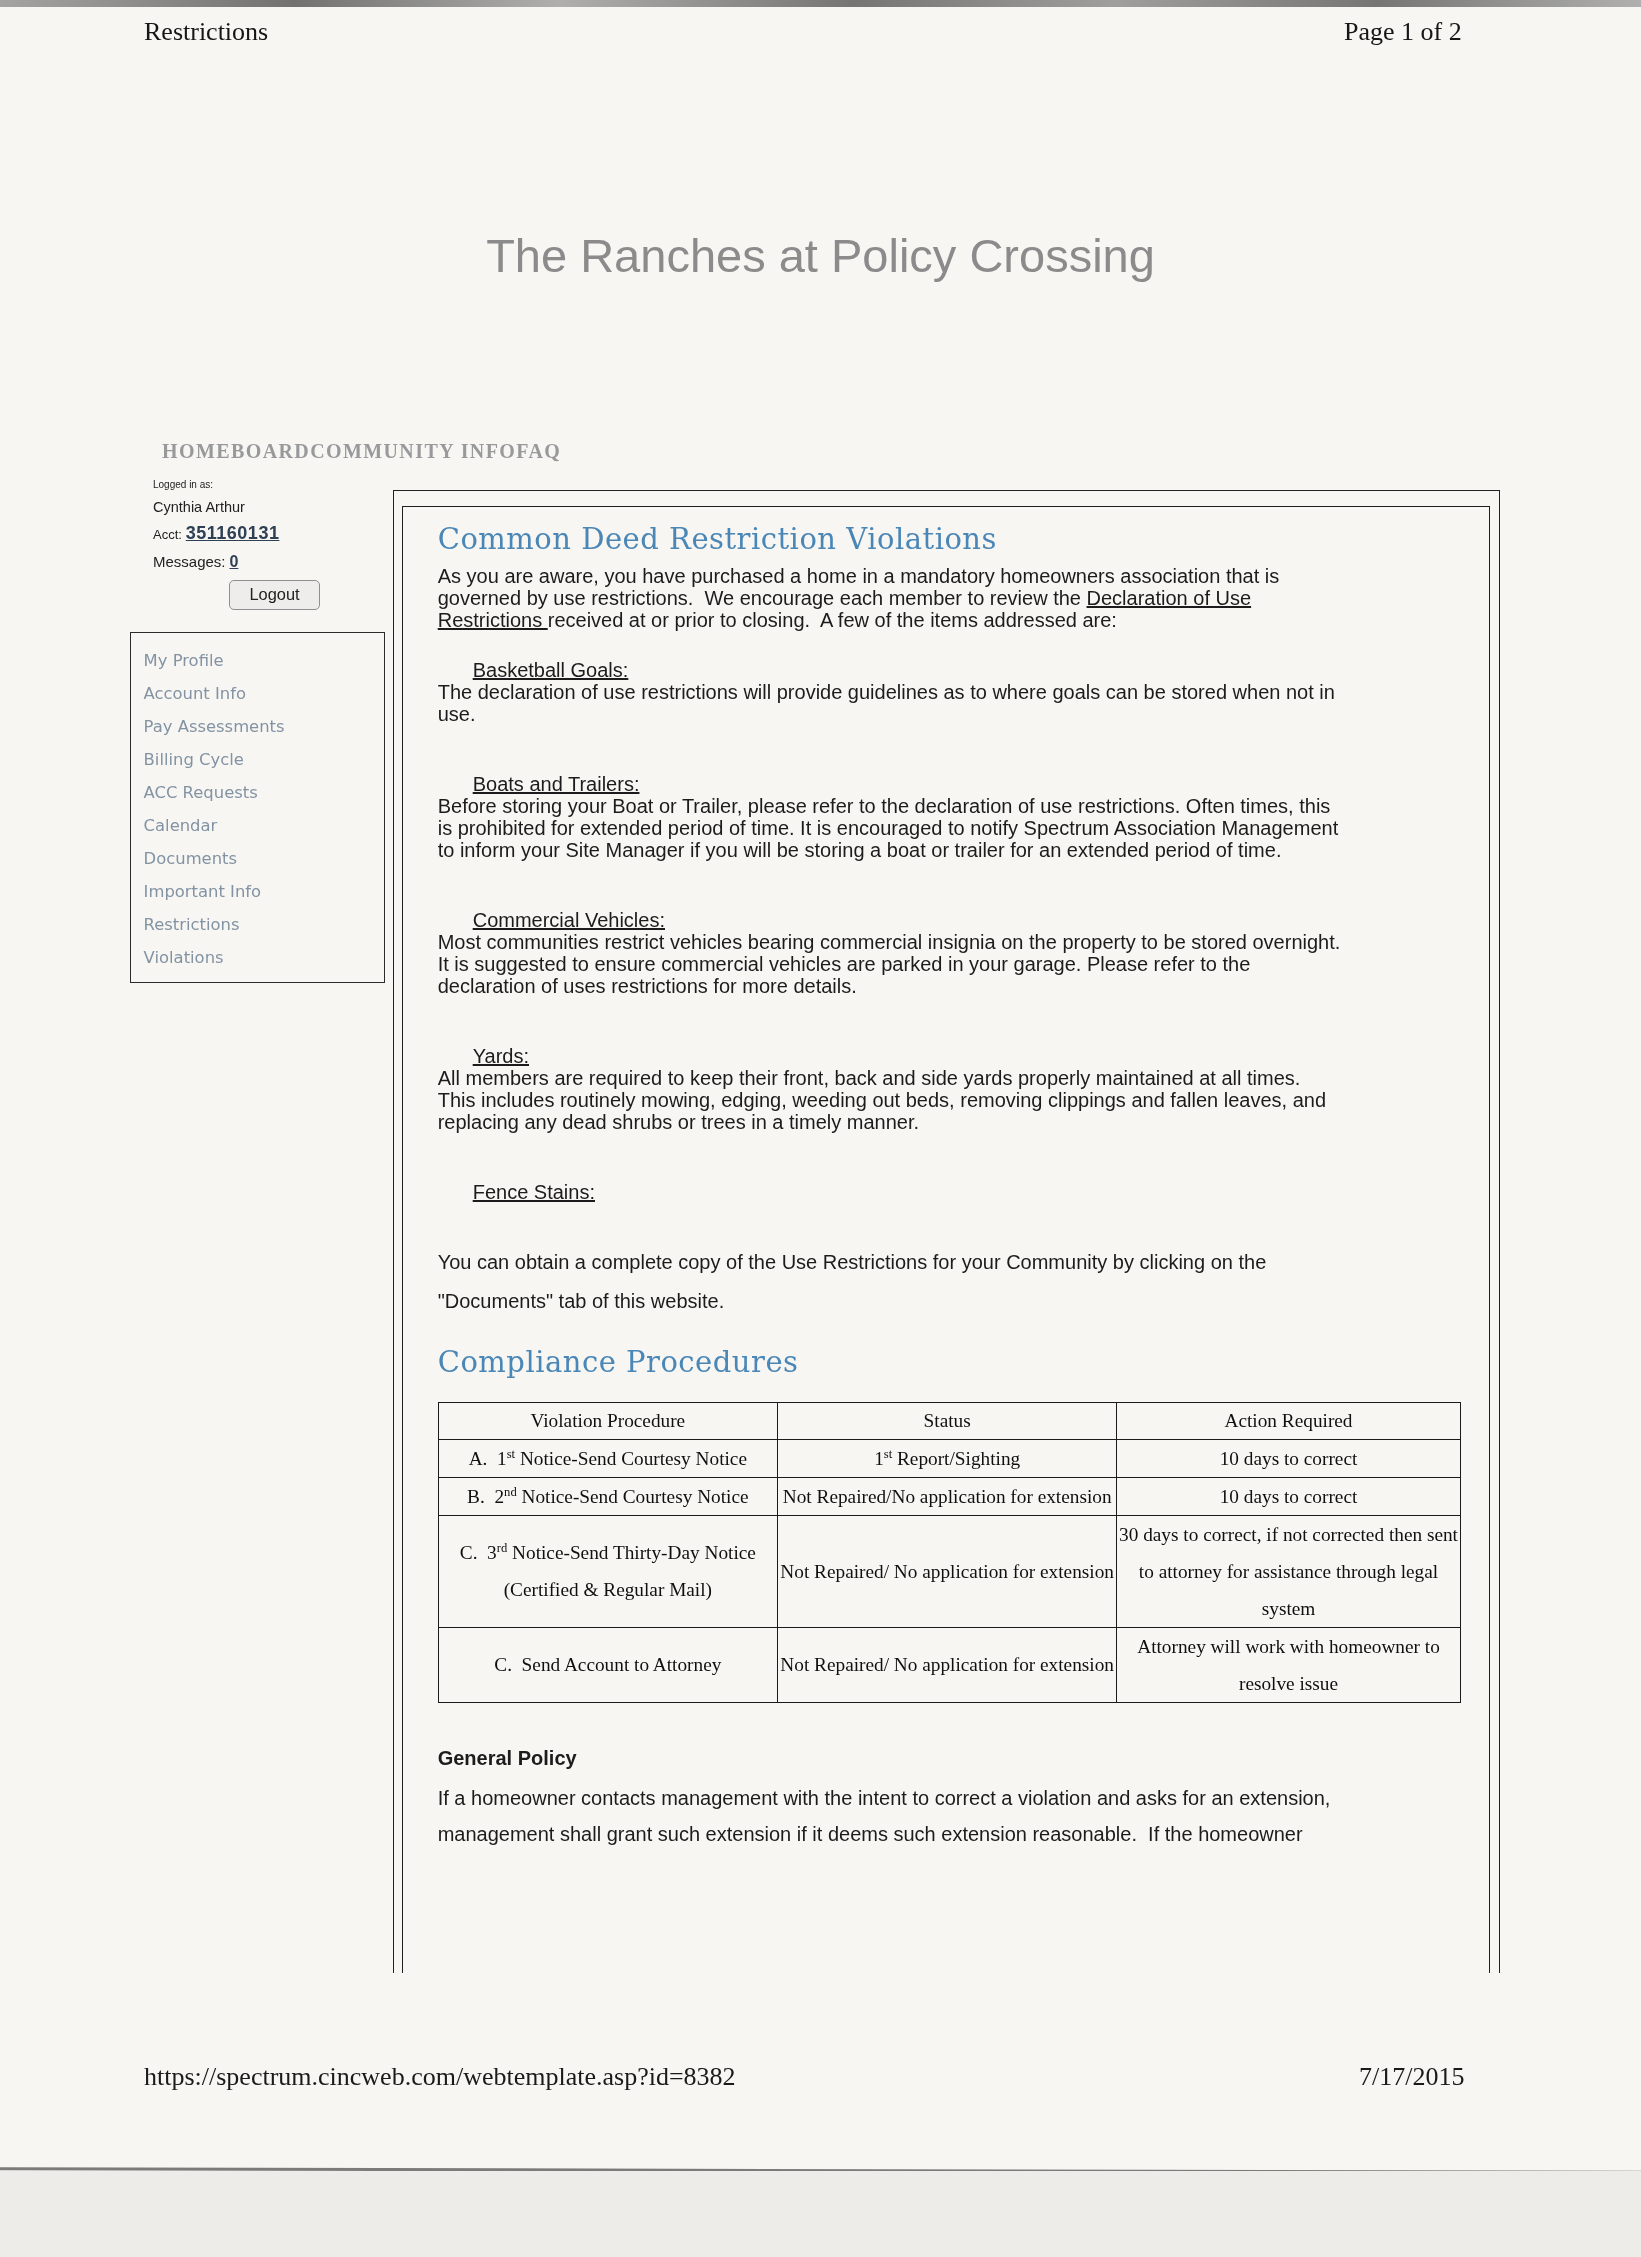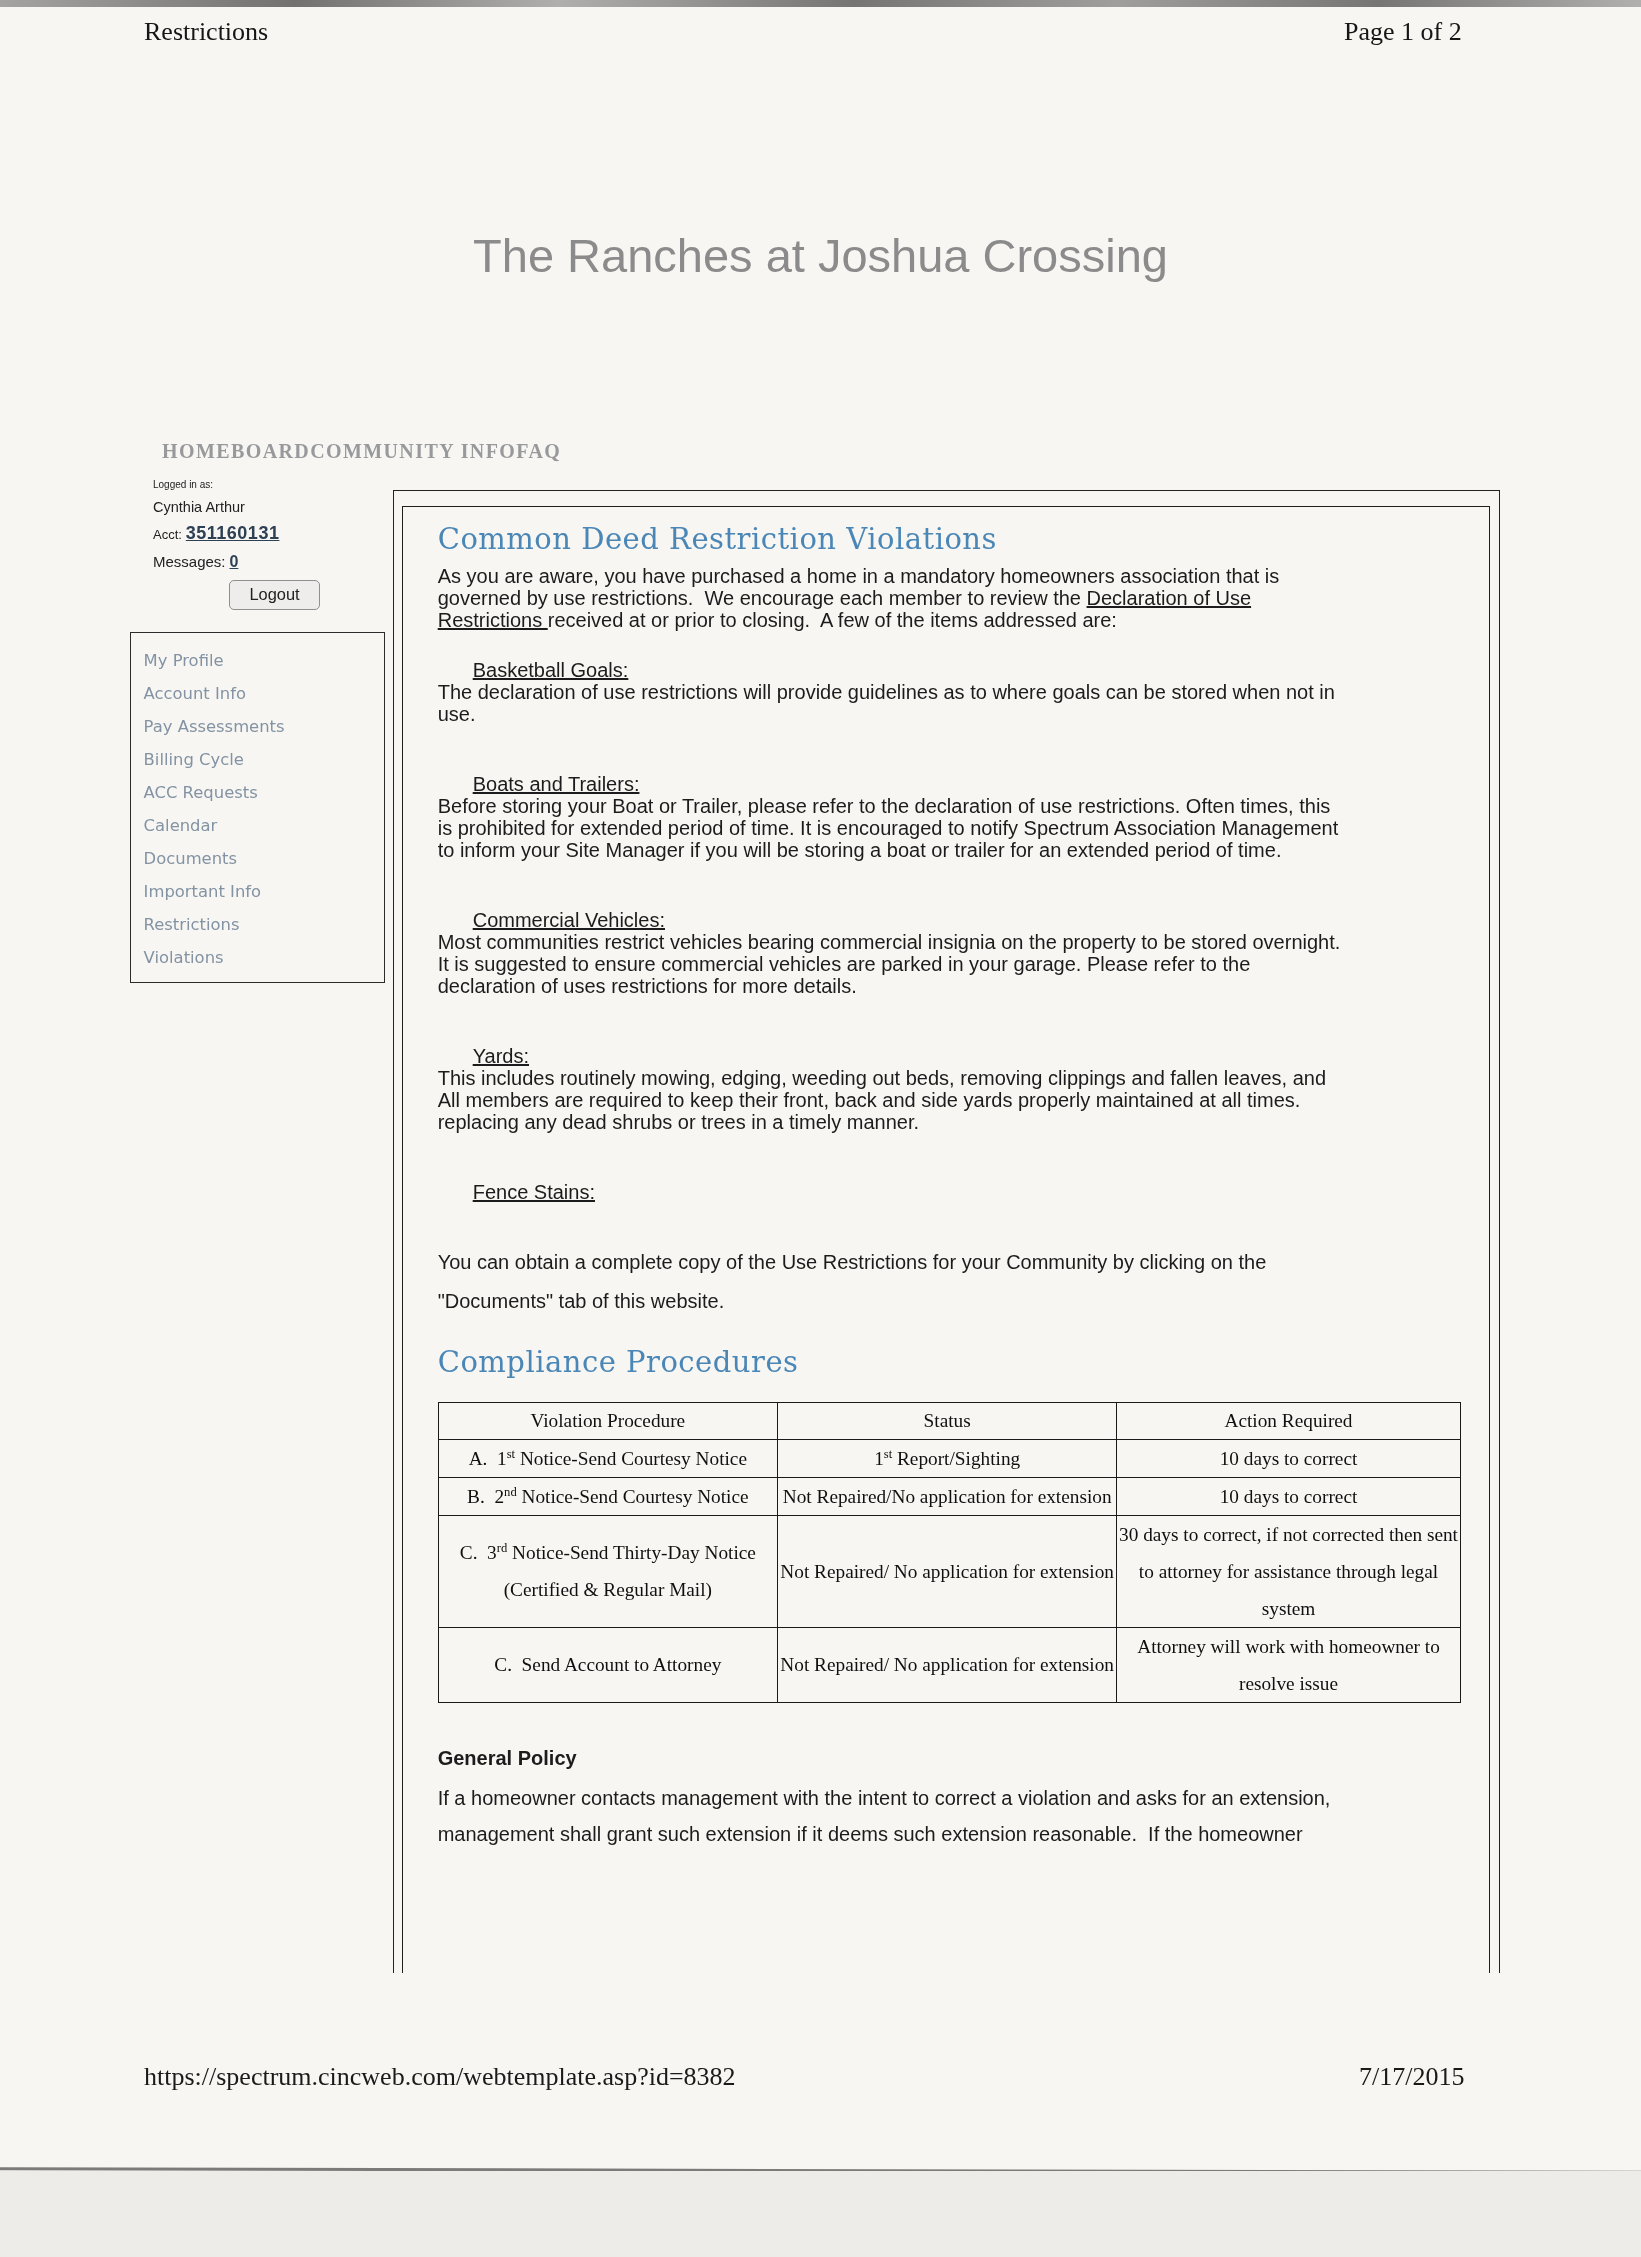--- a/index.html
+++ b/index.html
@@ -93,21 +93,21 @@
 </style>
 </head>
 <body>
 
 <div class="page">
   <div class="scan-strip-top"></div>
 
   <div class="print-header-left">Restrictions</div>
   <div class="print-header-right">Page 1 of 2</div>
 
-  <div class="site-title">The Ranches at Joshua Crossing</div>
+  <div class="site-title">The Ranches at Policy Crossing</div>
 
   <div class="nav">
     <span class="nav-item">HOME</span>
     <span class="nav-item">BOARD</span>
     <span class="nav-item">COMMUNITY INFO</span>
     <span class="nav-item">FAQ</span>
   </div>
 
   <div class="user-info">
     <div class="row logged-label">Logged in as:</div>
@@ -169,22 +169,22 @@
         <div>
             <div class="line">Most communities restrict vehicles bearing commercial insignia on the property to be stored overnight.</div>
             <div class="line">It is suggested to ensure commercial vehicles are parked in your garage. Please refer to the</div>
             <div class="line">declaration of uses restrictions for more details.</div>
           </div>
       </div>
 
       <div class="section">
         <div class="sec-title">Yards:</div>
         <div>
+            <div class="line">All members are required to keep their front, back and side yards properly maintained at all times.</div>
             <div class="line">This includes routinely mowing, edging, weeding out beds, removing clippings and fallen leaves, and</div>
-            <div class="line">All members are required to keep their front, back and side yards properly maintained at all times.</div>
             <div class="line">replacing any dead shrubs or trees in a timely manner.</div>
           </div>
       </div>
 
       <div class="section">
         <div class="sec-title">Fence Stains:</div>
       </div>
 
       <div class="spaced">
           <div class="line">You can obtain a complete copy of the Use Restrictions for your Community by clicking on the</div>

